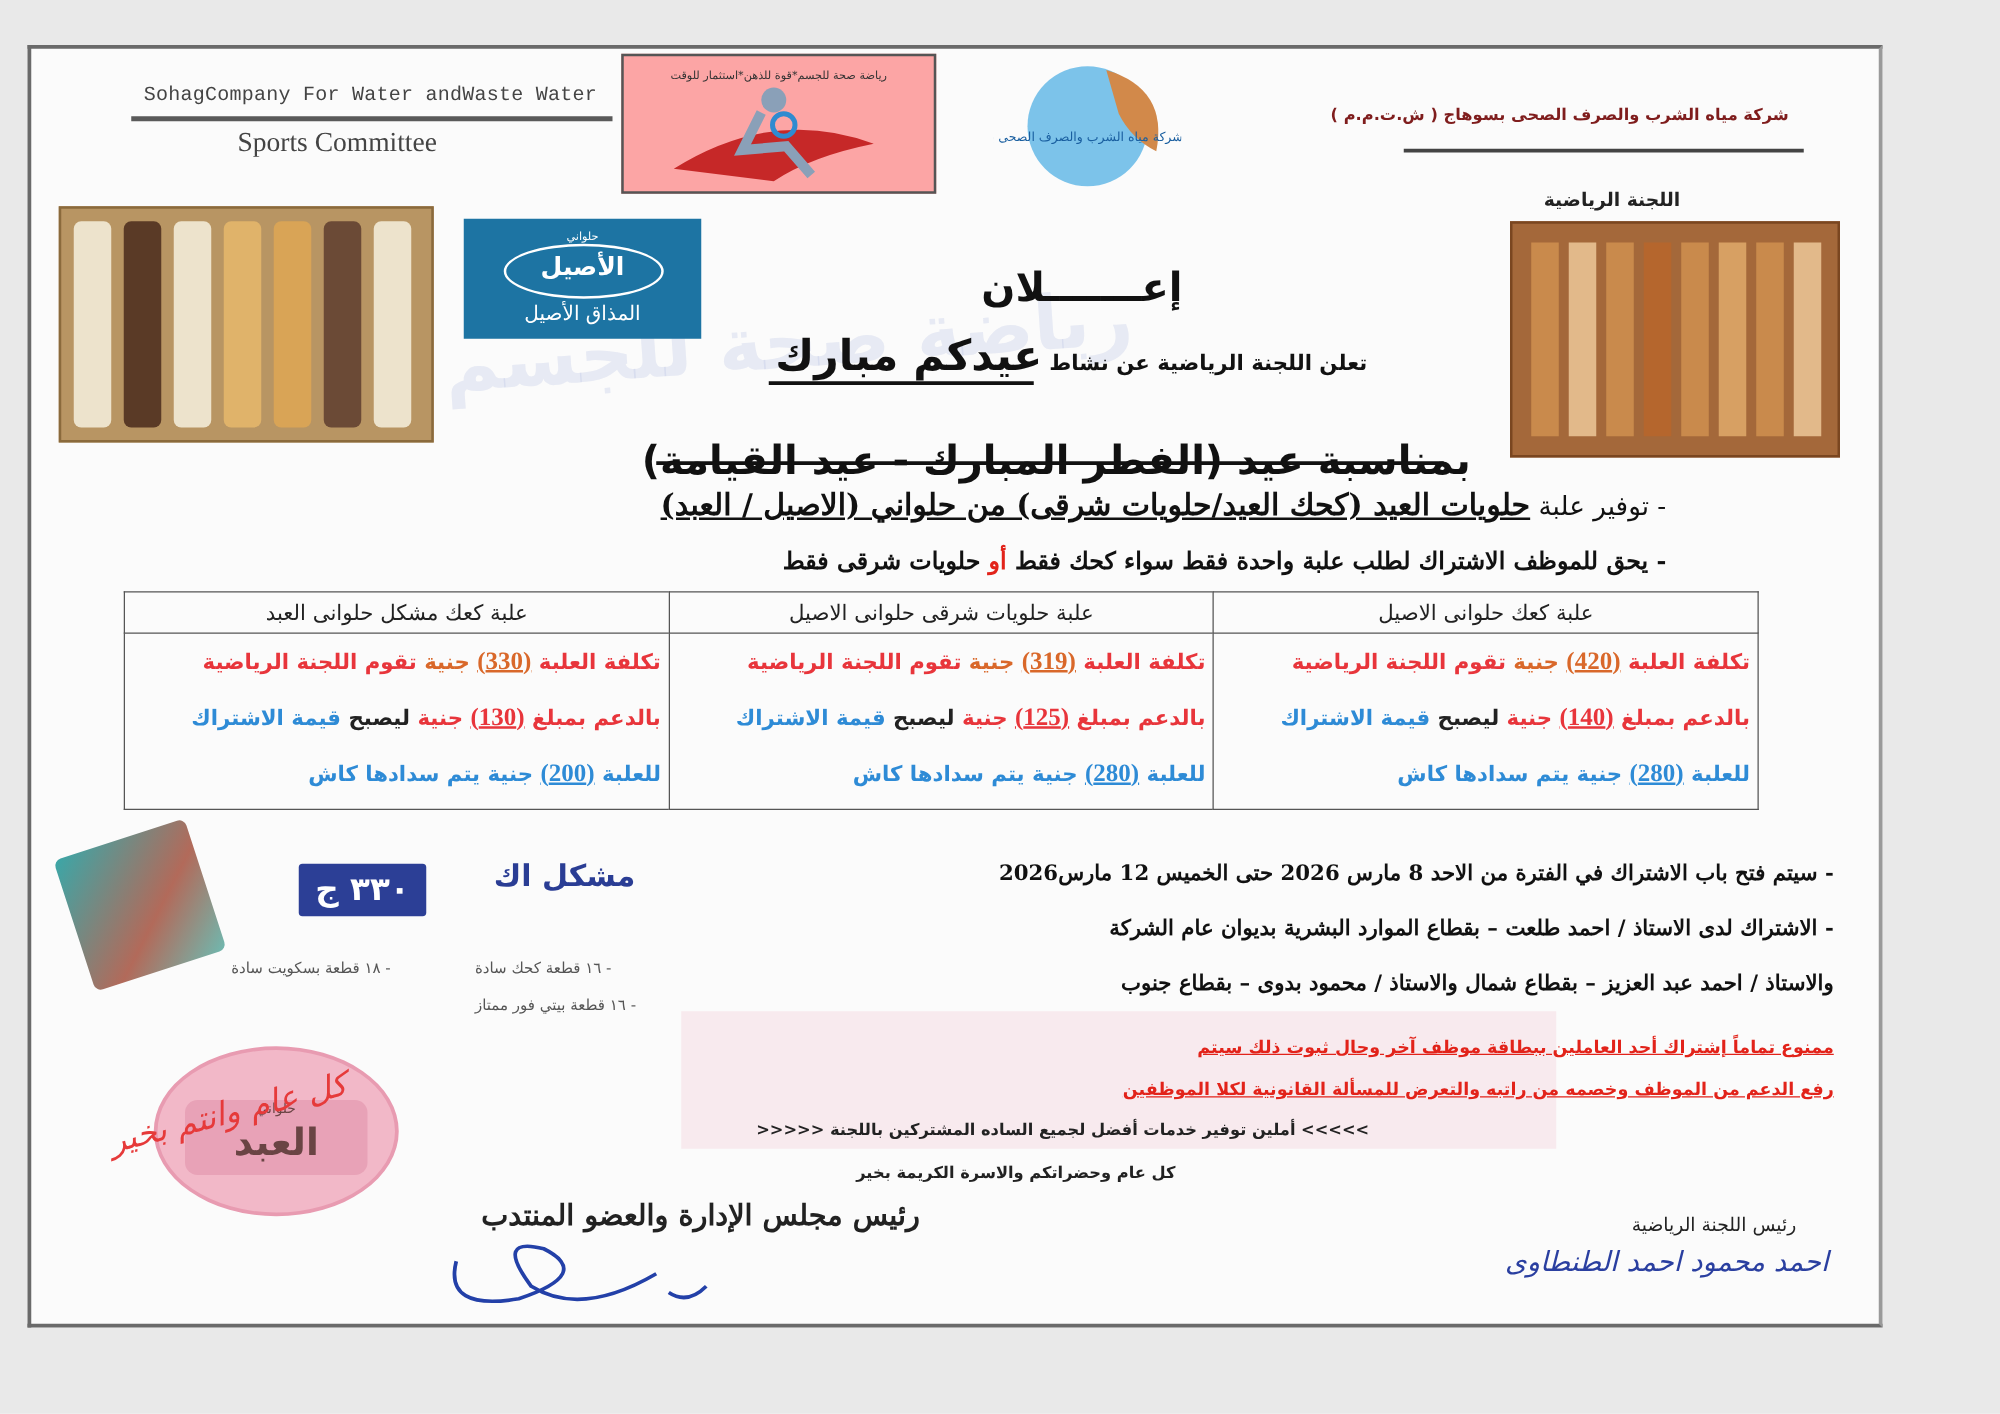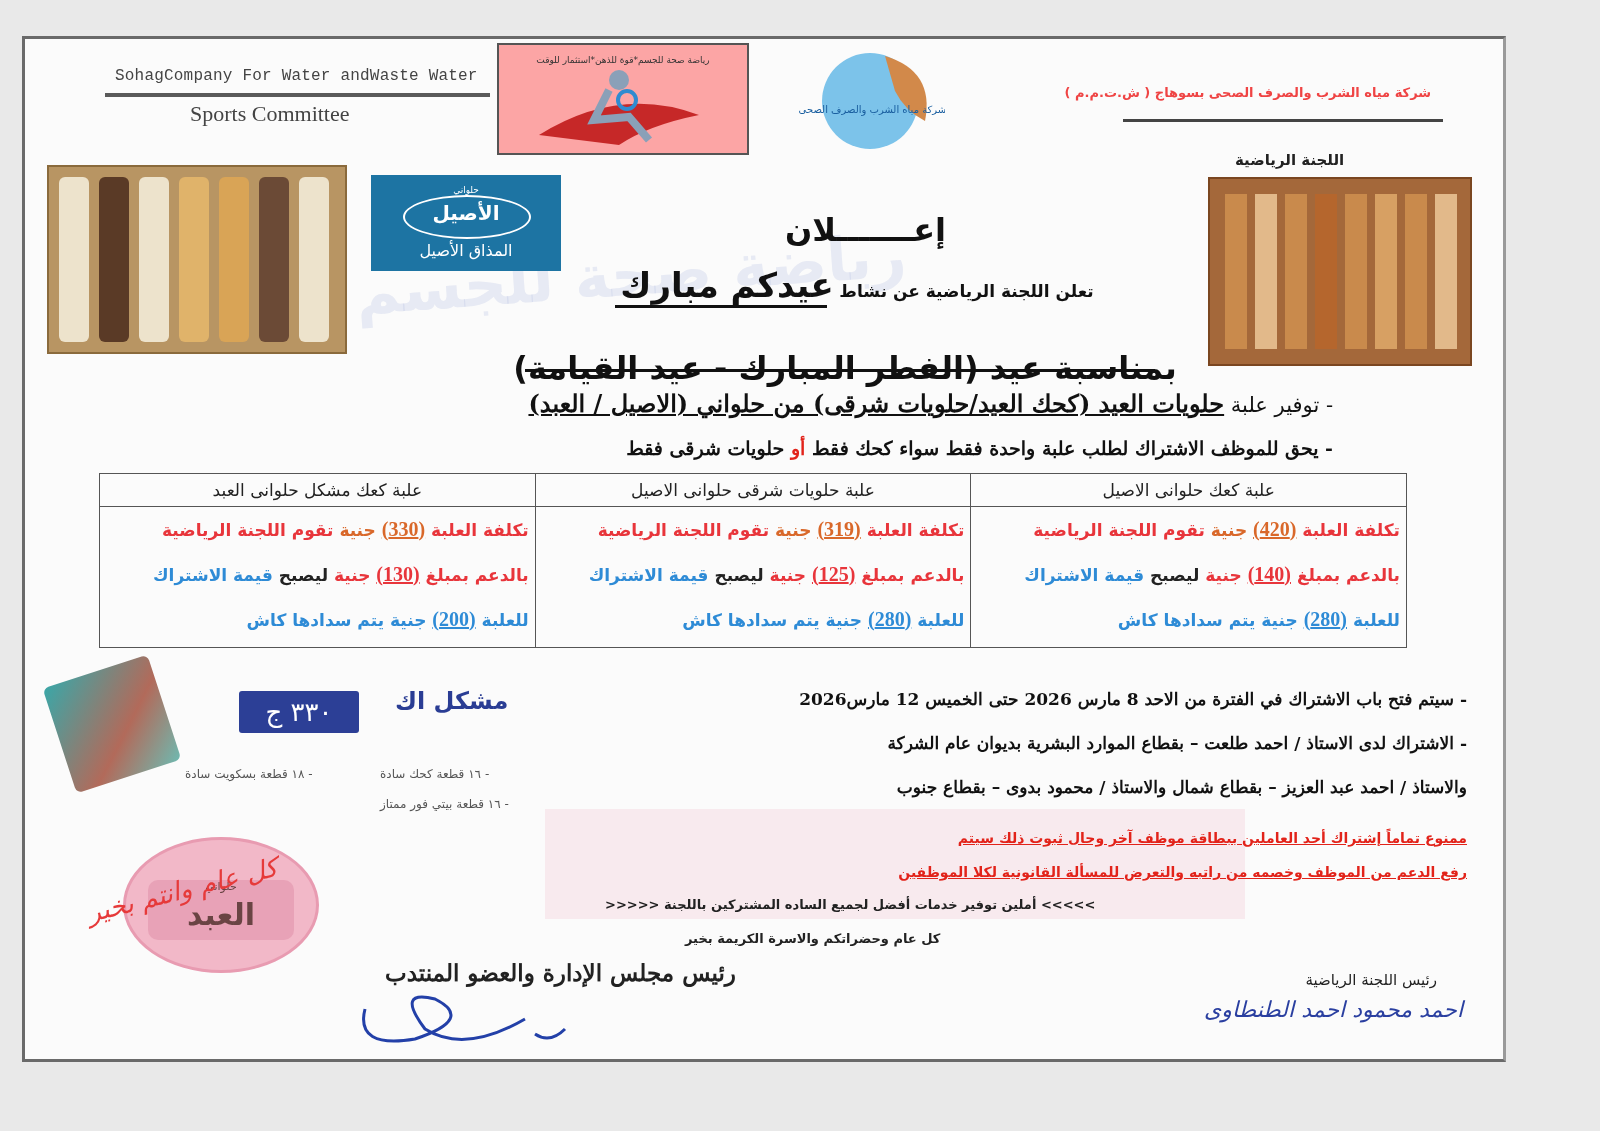--- a/index.html
+++ b/index.html
@@ -3,21 +3,21 @@
 <meta charset="utf-8">
 <style>
   html,body{margin:0;padding:0;}
   body{width:1600px;height:1131px;background:#e9e9e9;position:relative;overflow:hidden;font-family:"DejaVu Sans",sans-serif;}
   .page{position:absolute;left:22px;top:36px;width:1478px;height:1020px;background:#fbfbfb;border:3px solid #6a6a6a;border-right-color:#9a9a9a;}
   .abs{position:absolute;}
   .rtl{direction:rtl;}
   .hdr-en-1{left:90px;top:28px;font-family:"Liberation Mono",monospace;font-size:16px;color:#444;letter-spacing:0.2px;}
   .hdr-en-rule{left:80px;top:54px;width:385px;height:4px;background:#5a5a5a;}
   .hdr-en-2{left:165px;top:62px;font-family:"Liberation Serif",serif;font-size:22px;color:#444;}
-  .hdr-ar-1{right:72px;top:46px;font-family:"DejaVu Sans",sans-serif;font-weight:bold;font-size:13px;color:#ef4444;}
+  .hdr-ar-1{right:72px;top:46px;font-family:"DejaVu Sans",sans-serif;font-weight:bold;font-size:13px;color:#7f1d1d;}
   .hdr-ar-rule{right:60px;top:80px;width:320px;height:3px;background:#444;}
   .logo-sport{left:472px;top:4px;width:248px;height:108px;border:2px solid #555;background:#fca5a5;overflow:hidden;}
   .logo-water{left:770px;top:12px;width:150px;height:100px;}
   .cookies-left{left:22px;top:126px;width:296px;height:185px;background:#b89563;border:2px solid #8a6a3c;overflow:hidden;}
   .cookies-right{left:1183px;top:138px;width:260px;height:185px;background:#a4683a;border:2px solid #7a4620;overflow:hidden;}
   .aseel-logo{left:346px;top:136px;width:190px;height:96px;background:#1d74a3;color:#fff;text-align:center;}
   .aseel-oval{position:absolute;left:32px;top:20px;width:124px;height:40px;border:2px solid #fff;border-radius:50%;}
   .aseel-name{position:absolute;left:0;right:0;top:26px;font-size:20px;font-weight:bold;}
   .aseel-small{position:absolute;left:0;right:0;top:10px;font-size:9px;}
   .aseel-tag{position:absolute;left:0;right:0;top:66px;font-size:16px;}
@@ -43,21 +43,21 @@
   .c-black{color:#222;}
   .num{font-family:"Liberation Serif",serif;text-decoration:underline;font-size:20px;}
   .info{right:36px;top:638px;font-family:"DejaVu Serif",serif;font-weight:bold;font-size:17px;color:#111;line-height:44px;text-align:right;}
   .warn{right:36px;top:782px;font-weight:bold;font-size:14px;color:#e2231a;line-height:34px;text-align:right;text-decoration:underline;}
   .closing1{left:580px;top:858px;font-weight:bold;font-size:13px;color:#222;}
   .closing2{left:660px;top:892px;font-weight:bold;font-size:13px;color:#222;}
   .chairman{left:360px;top:920px;font-family:"DejaVu Serif",serif;font-weight:bold;font-size:23px;color:#222;}
   .sc-head{right:66px;top:932px;font-size:15px;color:#222;}
   .sig-right{right:40px;top:958px;font-family:"DejaVu Serif",serif;font-style:italic;font-size:22px;color:#2a3fa0;}
   .mushakal{left:370px;top:648px;font-weight:bold;font-size:24px;color:#2a3d94;}
-  .price-badge{left:214px;top:652px;width:120px;height:42px;background:#2c3f96;color:#fff;font-weight:normal;font-size:26px;text-align:center;line-height:42px;border-radius:3px;}
+  .price-badge{left:214px;top:652px;width:102px;height:42px;background:#2c3f96;color:#fff;font-weight:bold;font-size:26px;text-align:center;line-height:42px;border-radius:3px;}
   .pieces{font-size:12px;color:#555;}
   .box-img{left:32px;top:630px;width:110px;height:110px;transform:rotate(-18deg);background:linear-gradient(135deg,#3aa7a8,#b26a5a 60%,#6fb9b0);border-radius:6px;}
   .abd-logo{left:98px;top:798px;width:190px;height:130px;border-radius:50%;background:#f2b8c8;border:3px solid #e89bb1;}
   .abd-inner{position:absolute;left:22px;top:40px;width:146px;height:60px;background:#e8a2b7;border-radius:10px;text-align:center;}
   .abd-name{font-size:30px;font-weight:bold;color:#6a4444;line-height:42px;}
   .abd-small{font-size:11px;color:#6a4444;line-height:14px;}
   .handwrite-red{left:60px;top:836px;font-family:"DejaVu Serif",serif;font-style:italic;font-size:26px;color:#e63a3a;transform:rotate(-14deg);}
   .sig-blue{left:310px;top:940px;width:260px;height:80px;}
   .watermark{left:330px;top:200px;font-size:60px;color:rgba(170,185,225,0.25);font-weight:bold;transform:rotate(-4deg);pointer-events:none;}
   .pink-band{left:520px;top:770px;width:700px;height:110px;background:rgba(240,160,185,0.18);}

